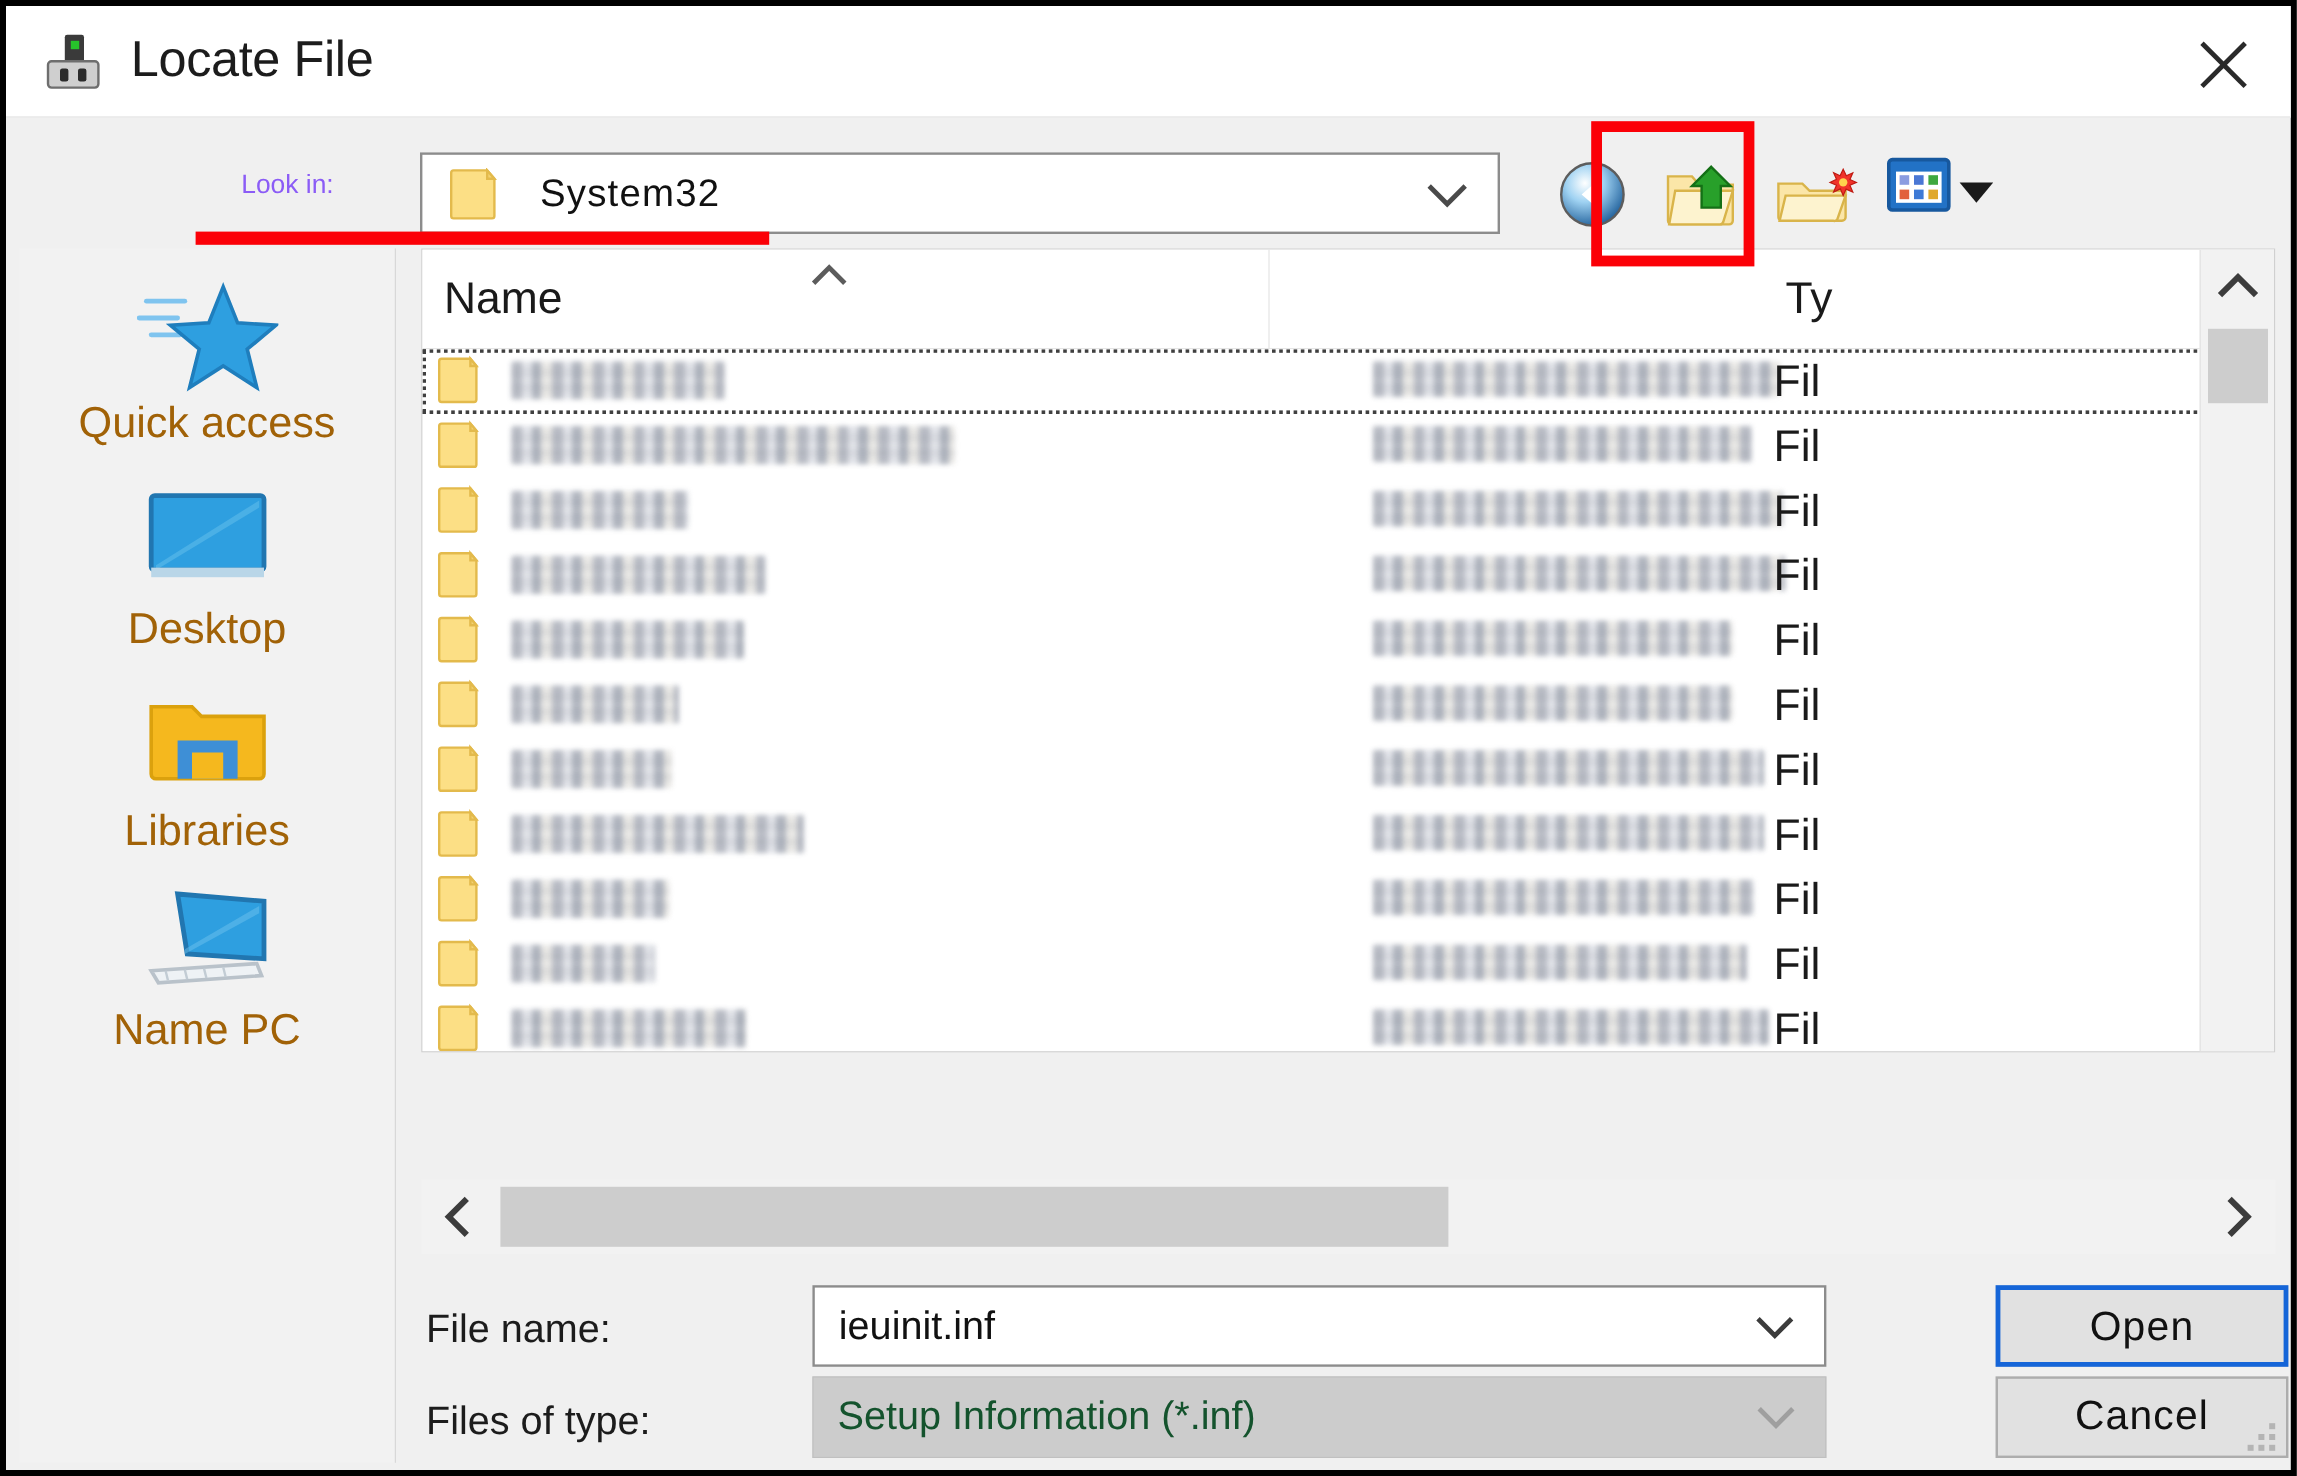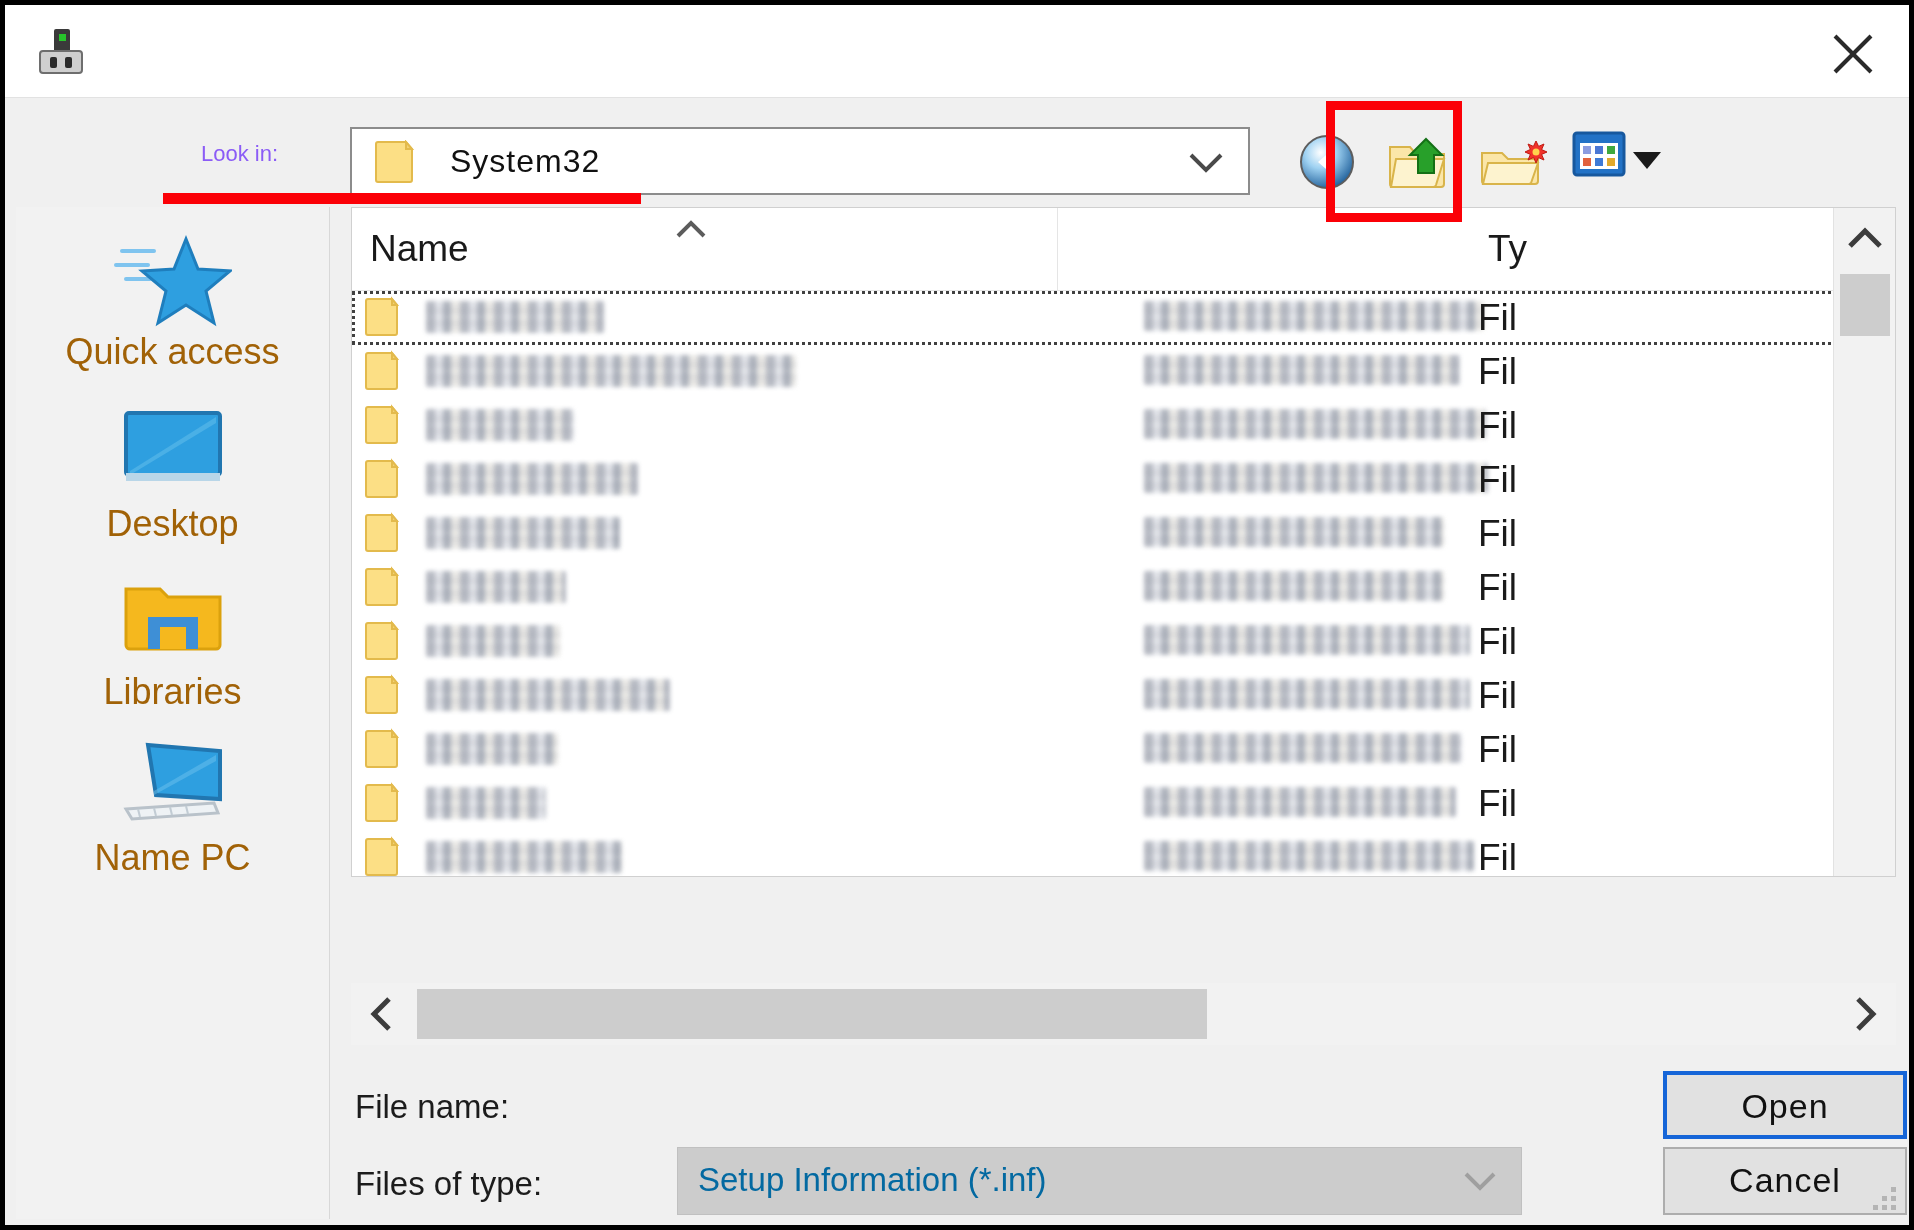--- a/index.html
+++ b/index.html
@@ -269,21 +269,21 @@
     background: #cccccc;
     border: 1px solid #c0c0c0;
   }
   .fld-box .val {
     position: absolute;
     left: 20px; top: 13px;
     font-size: 33px;
     color: #111111;
     white-space: nowrap;
   }
-  .fld-filetype .val { color: #0369a1; }
+  .fld-filetype .val { color: #14532d; }
   .fld-box .cv { position: absolute; right: 22px; top: 20px; }
 
   .btn {
     position: absolute;
     left: 1634px;
     width: 244px; height: 68px;
     box-sizing: border-box;
     background: #e1e1e1;
     border: 2px solid #adadad;
     cursor: pointer;
@@ -326,20 +326,21 @@
   <div class="titlebar">
     <div class="title-icon">
       <svg width="56" height="56" viewBox="0 0 56 56">
         <rect x="21" y="6" width="16" height="26" rx="2" fill="#3a3a3a"></rect>
         <rect x="26" y="11" width="7" height="7" fill="#27c52b"></rect>
         <rect x="7" y="28" width="42" height="22" rx="3" fill="#cfcfcf" stroke="#6e6e6e" stroke-width="2"></rect>
         <rect x="17" y="34" width="7" height="11" rx="2" fill="#2b2b2b"></rect>
         <rect x="32" y="34" width="7" height="11" rx="2" fill="#2b2b2b"></rect>
       </svg>
     </div>
+    <div class="title-text">Locate File</div>
     <div class="close-btn">
       <svg width="46" height="46" viewBox="0 0 46 46">
         <line x1="5" y1="5" x2="41" y2="41" stroke="#2a2a2a" stroke-width="4"></line>
         <line x1="41" y1="5" x2="5" y2="41" stroke="#2a2a2a" stroke-width="4"></line>
       </svg>
     </div>
   </div>
 
   <div class="lookin-label">Look in:</div>
 
@@ -618,20 +619,28 @@
     </div>
     <div class="hthumb"></div>
     <div class="harrow right">
       <svg width="62" height="62" viewBox="0 0 62 62">
         <polyline points="24,16 39,31 24,46" fill="none" stroke="#3c3c3c" stroke-width="5"></polyline>
       </svg>
     </div>
   </div>
 
   <div class="fld-label lbl-filename">File name:</div>
+  <div class="fld-box fld-filename">
+    <div class="val">ieuinit.inf</div>
+    <div class="cv">
+      <svg width="38" height="26" viewBox="0 0 38 26">
+        <polyline points="5,6 19,20 33,6" fill="none" stroke="#3c3c3c" stroke-width="4"></polyline>
+      </svg>
+    </div>
+  </div>
 
   <div class="fld-label lbl-filetype">Files of type:</div>
   <div class="fld-box fld-filetype">
     <div class="val">Setup Information (*.inf)</div>
     <div class="cv">
       <svg width="38" height="26" viewBox="0 0 38 26">
         <polyline points="5,6 19,20 33,6" fill="none" stroke="#9f9f9f" stroke-width="4"></polyline>
       </svg>
     </div>
   </div>

